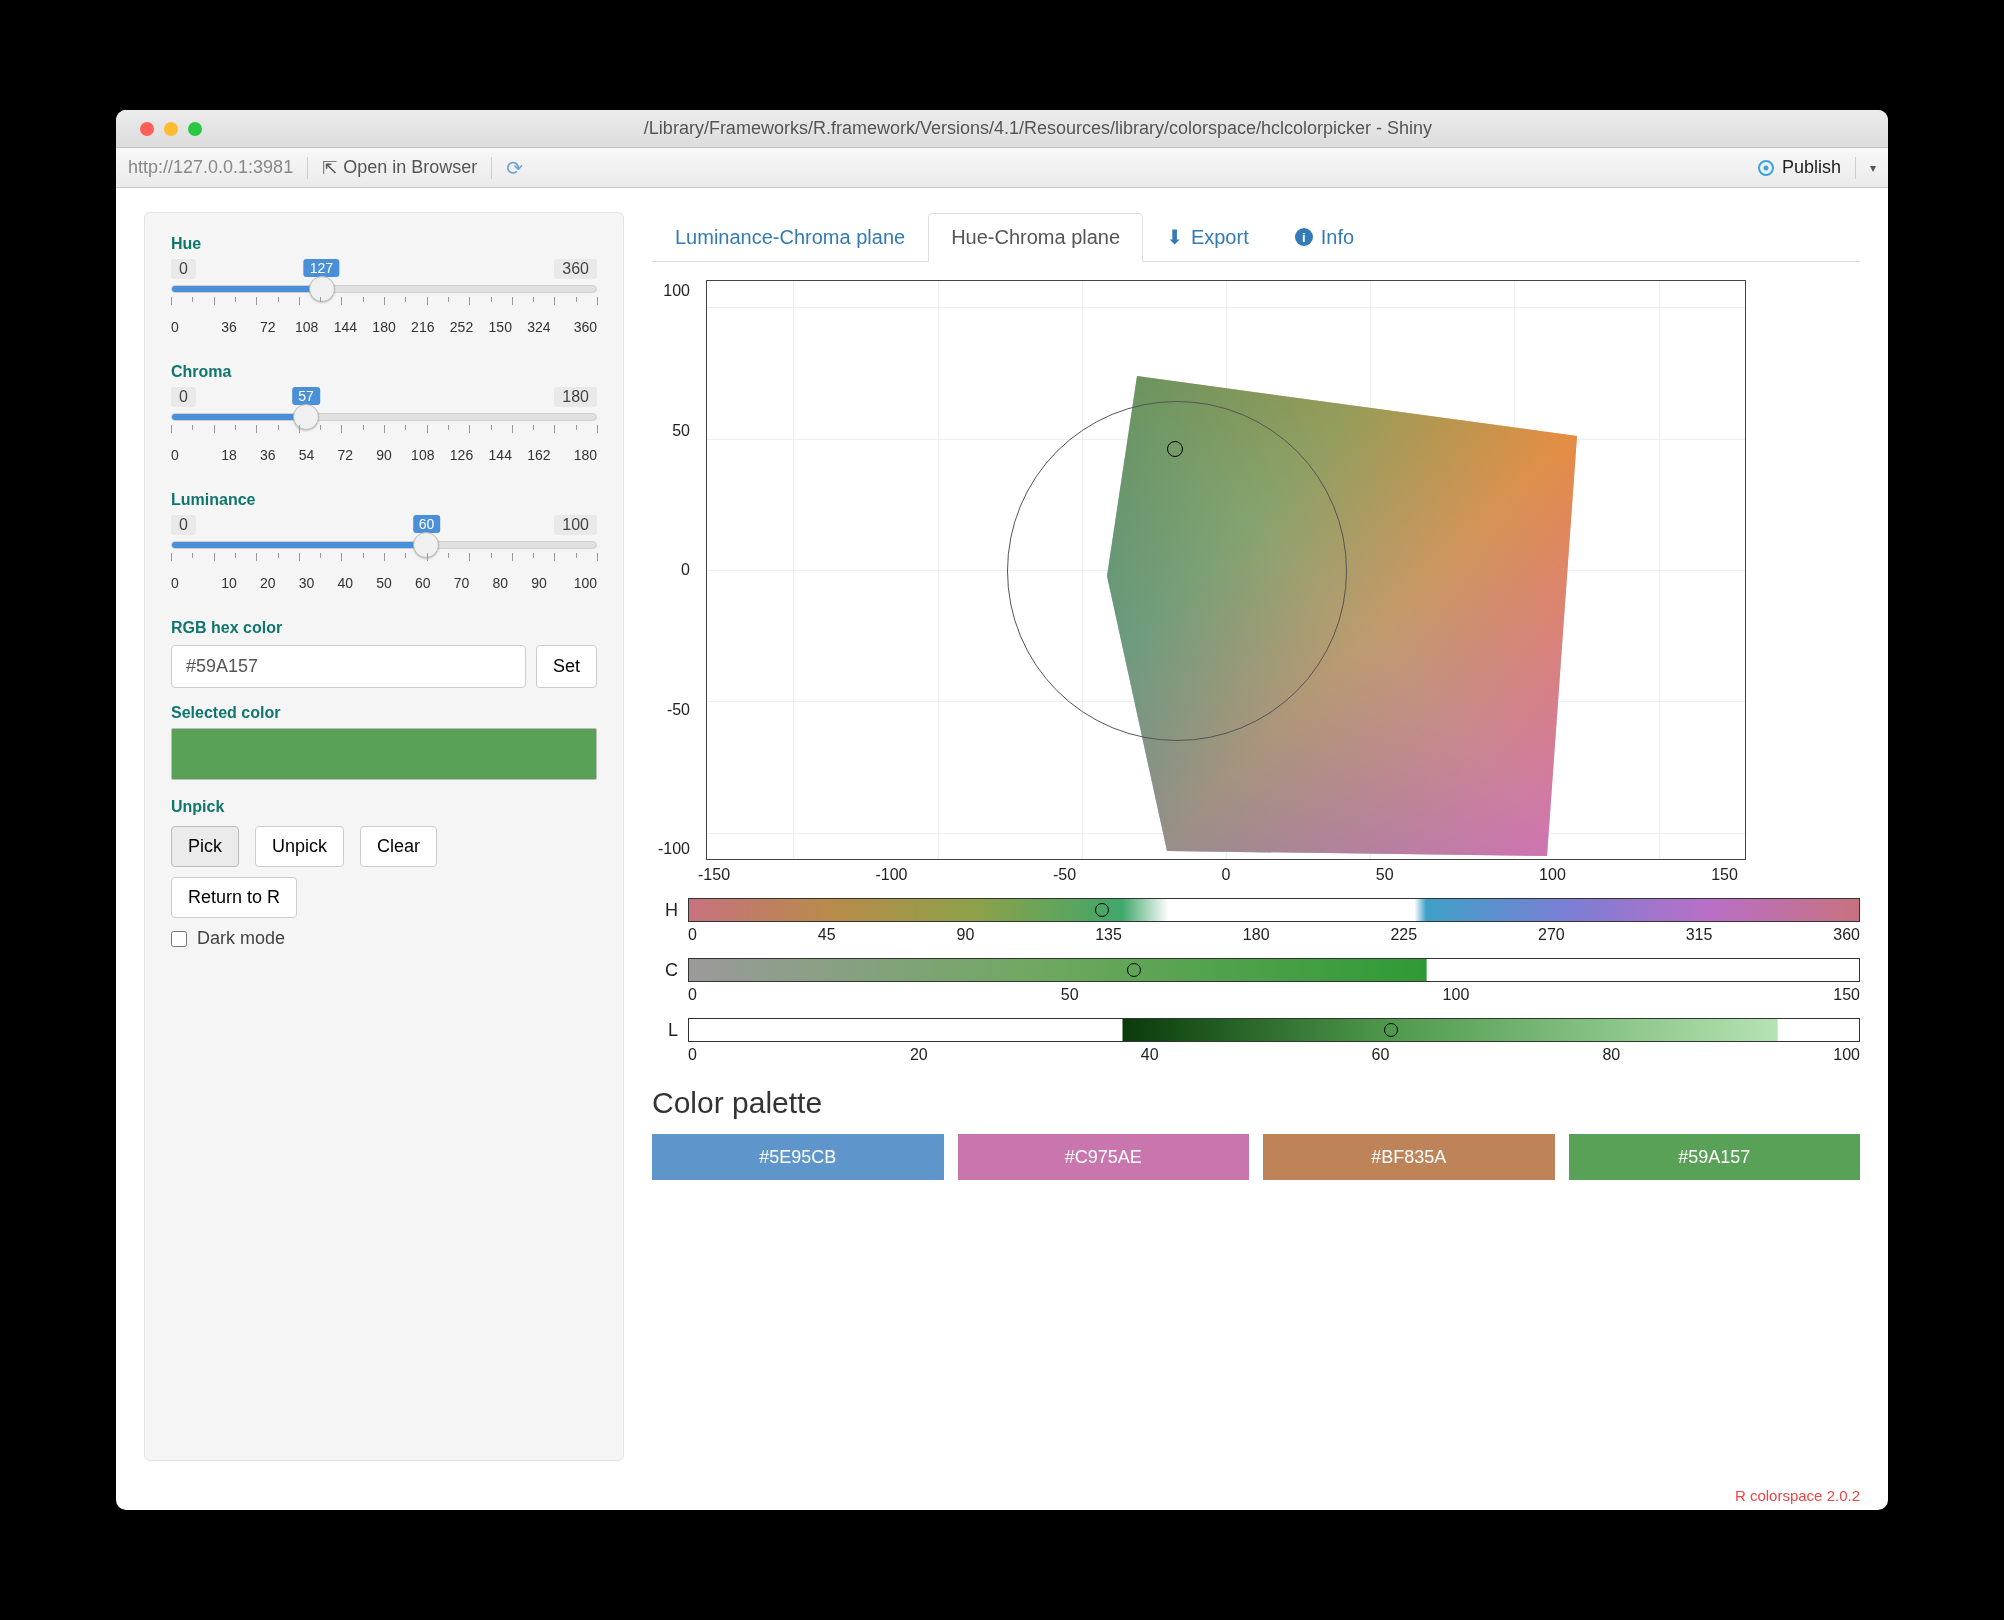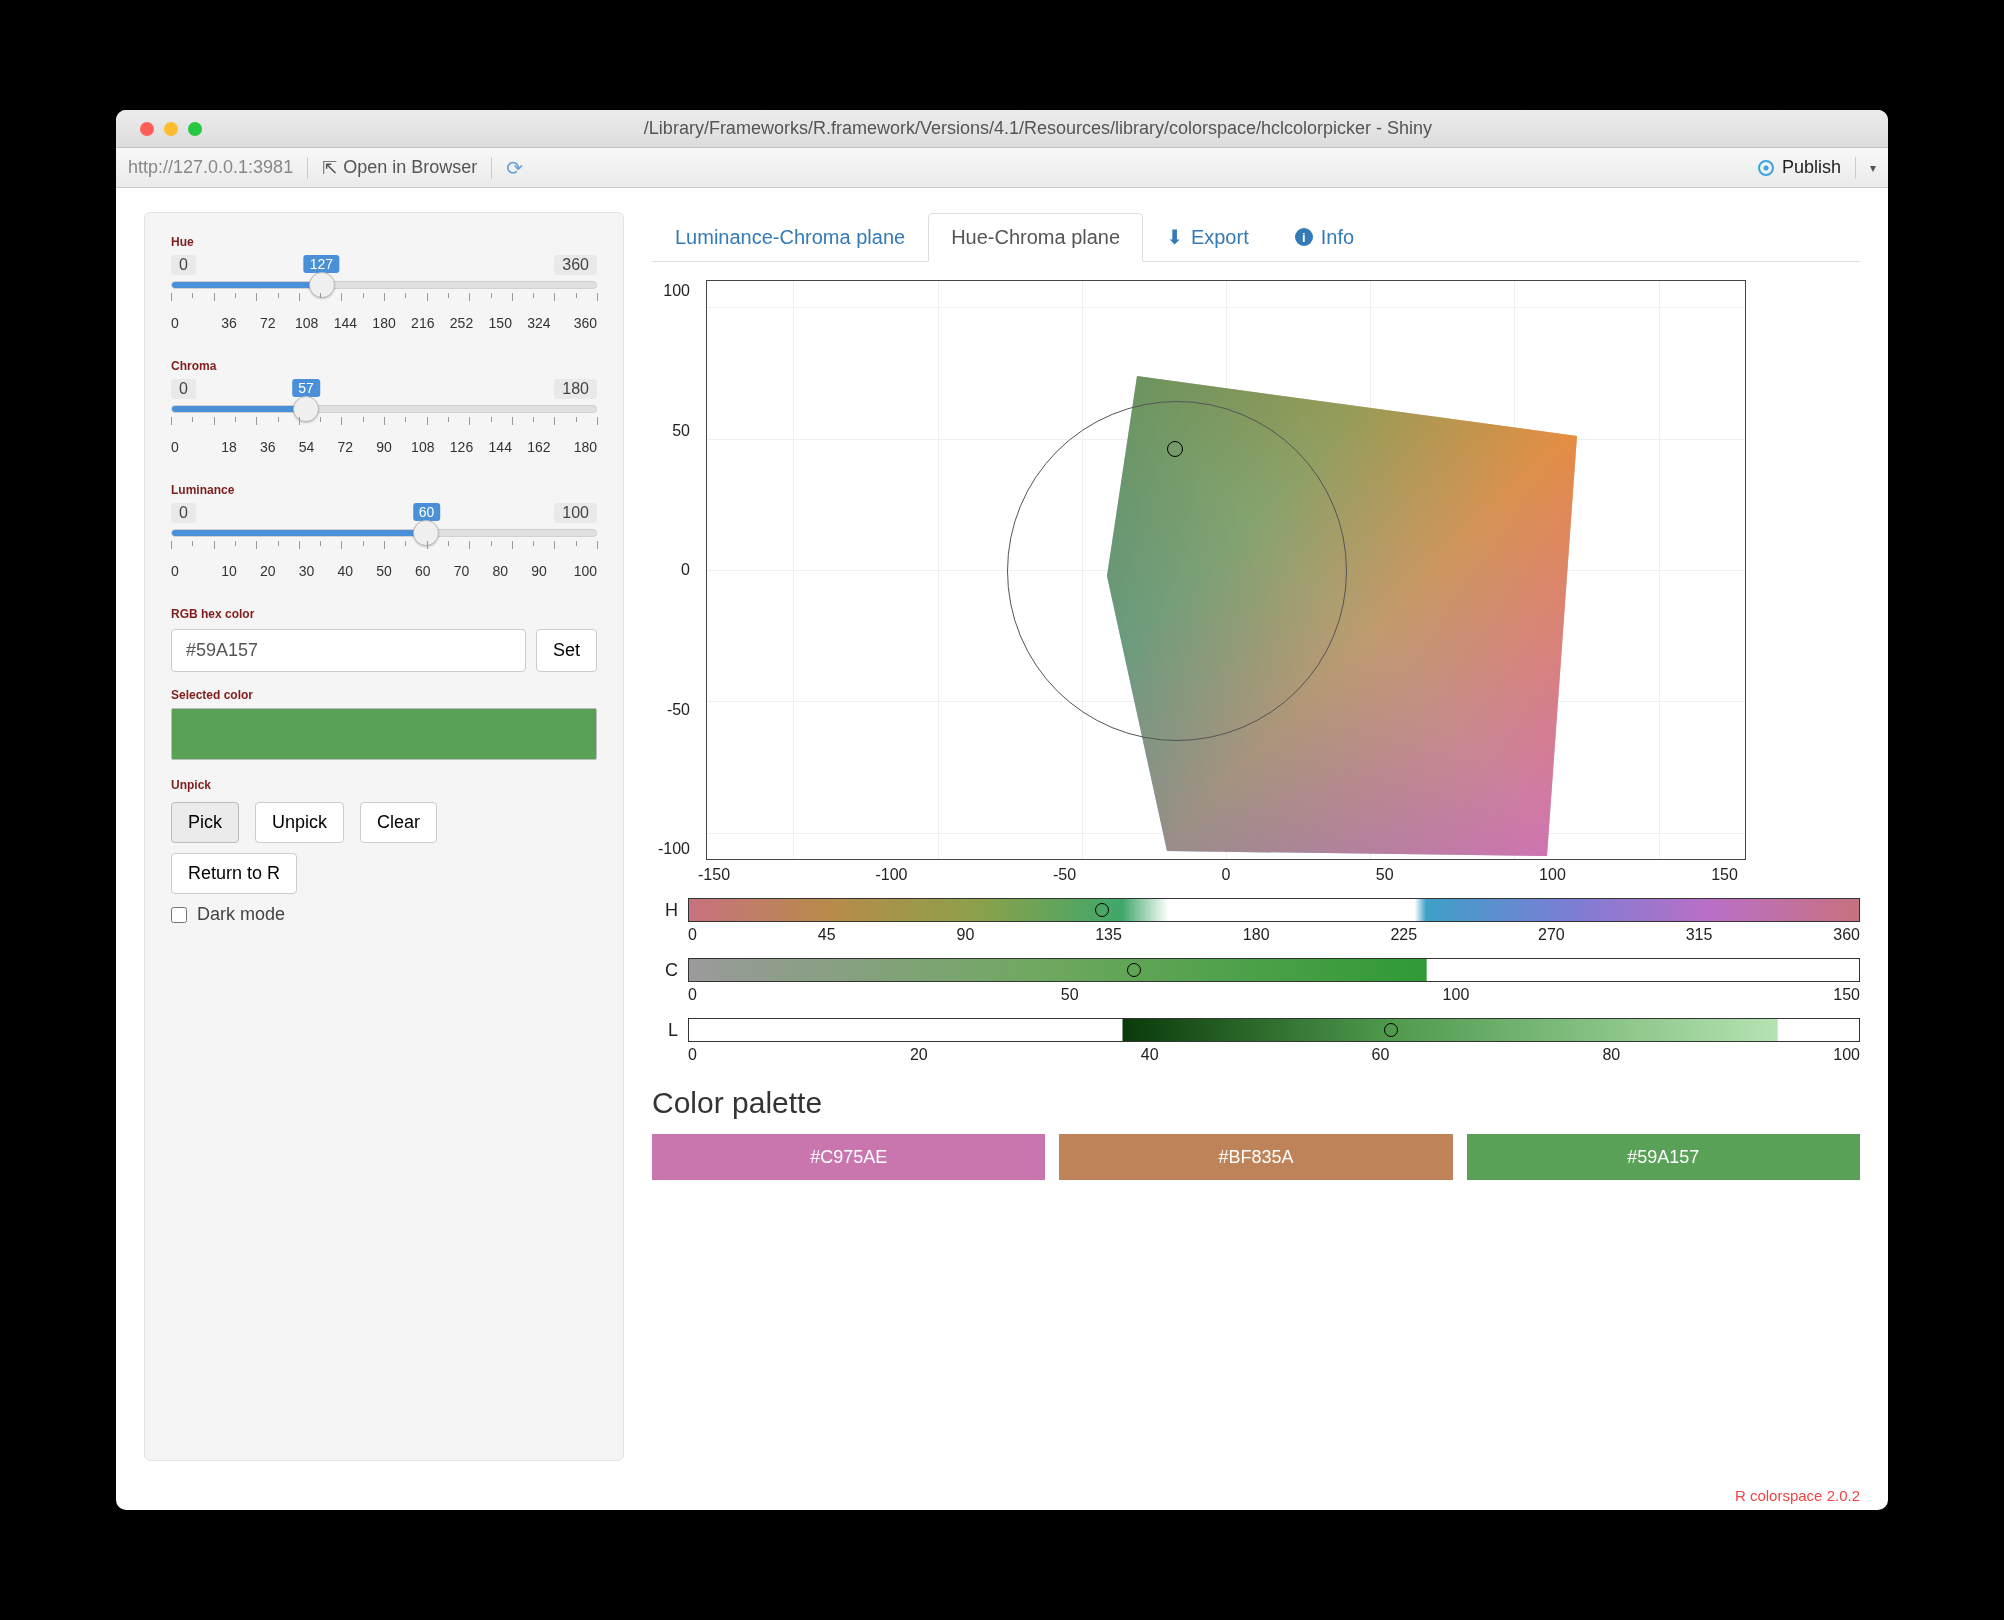--- a/index.html
+++ b/index.html
@@ -56,21 +56,21 @@
 .toolbar .publish { color:#2d6ca2; display:flex; align-items:center; gap:6px; }
 .toolbar .caret { color:#555; font-size:12px; }
 .content { flex:1; display:flex; padding: 24px 28px 20px 28px; gap: 28px; overflow:hidden; }
 .sidebar {
   width: 480px;
   background:#f5f5f5;
   border:1px solid #e3e3e3;
   border-radius:6px;
   padding: 22px 26px;
 }
-.sidebar h4 { font-size:12px; font-weight:600; color:#7f1d1d; margin-bottom:6px; }
+.sidebar h4 { font-size:16px; font-weight:600; color:#0f766e; margin-bottom:6px; }
 .range-row { display:flex; justify-content:space-between; font-size:16px; color:#444; }
 .range-row span { background:#e9e9e9; padding:1px 8px; border-radius:3px; }
 .slider-wrap { margin: 6px 0 28px 0; position:relative; }
 .slider-track { height:8px; background:#e0e0e0; border-radius:4px; position:relative; border:1px solid #d0d0d0; }
 .slider-fill { height:100%; background:#4a90d9; border-radius:4px 0 0 4px; }
 .slider-thumb {
   position:absolute; top:50%; transform:translate(-50%,-50%);
   width:26px; height:26px; background:#f0f0f0; border:1px solid #bbb; border-radius:50%;
   box-shadow: 0 1px 2px rgba(0,0,0,0.2);
 }
@@ -432,20 +432,21 @@
         <span>0</span>
           <span>20</span>
           <span>40</span>
           <span>60</span>
           <span>80</span>
           <span>100</span>
       </div>
 
       <div class="palette-title">Color palette</div>
       <div class="palette-row" id="palette-row">
+          <div class="palette-swatch" style="background: rgb(94, 149, 203);">#5E95CB</div>
           <div class="palette-swatch" style="background: rgb(201, 117, 174);">#C975AE</div>
           <div class="palette-swatch" style="background: rgb(191, 131, 90);">#BF835A</div>
           <div class="palette-swatch" style="background: rgb(89, 161, 87);">#59A157</div>
         </div>
     </div>
   </div>
 
   <div class="footer">R colorspace 2.0.2</div>
 </div>
 

